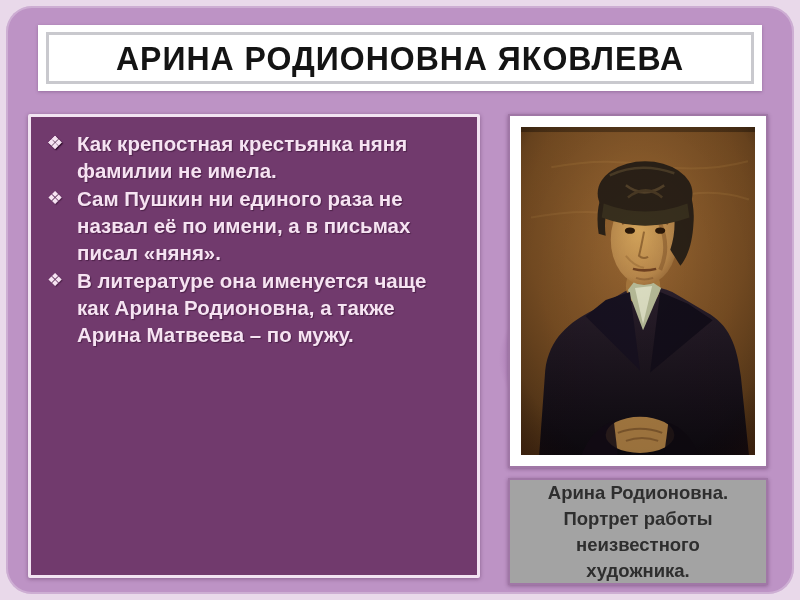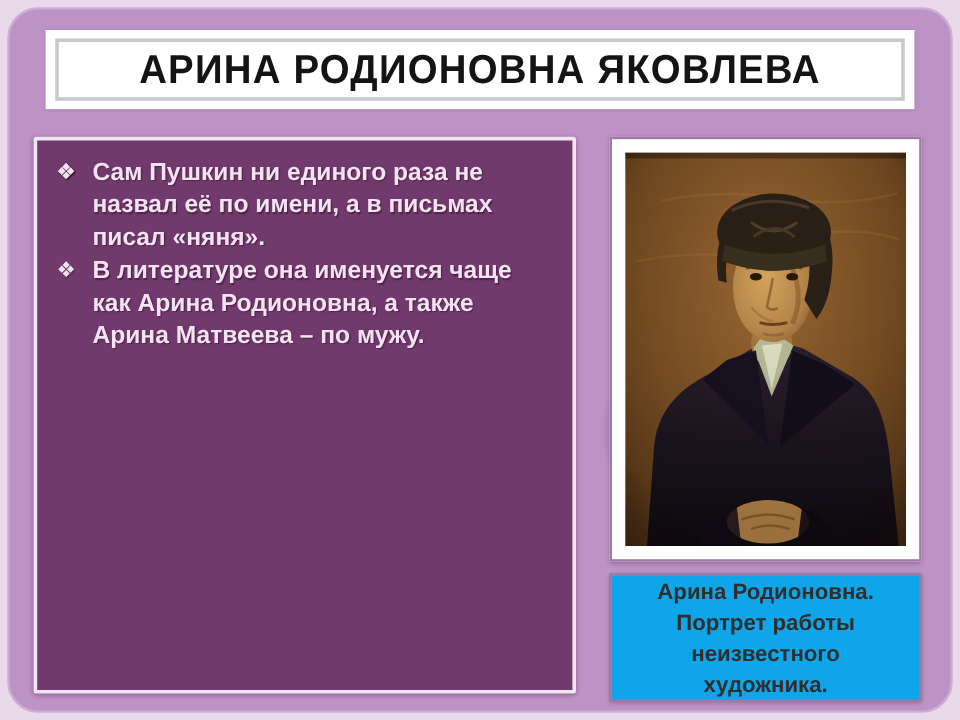--- a/index.html
+++ b/index.html
@@ -72,21 +72,21 @@
   .portrait-box{
     position:absolute;left:508px;top:114px;width:260px;height:354px;
     background:#ffffff;
     border:2px solid var(--box-border);
     padding:11px;
     box-shadow:0 1px 4px rgba(60,20,60,0.4);
   }
   .portrait-box svg{display:block;width:100%;height:100%;}
   .caption-box{
     position:absolute;left:508px;top:478px;width:260px;height:107px;
-    background:#0ea5e9;
+    background:#a3a3a3;
     border:2px solid var(--box-border);
     display:flex;align-items:center;justify-content:center;
     box-shadow:0 1px 4px rgba(60,20,60,0.4);
   }
   .caption-text{
     font-size:18.5px;font-weight:bold;color:var(--caption-text);
     text-align:center;line-height:26px;white-space:pre-line;
   }
 </style>
 </head>
@@ -106,20 +106,21 @@
       <span class="bullet">❖</span>
     </li>
     <li>
       <span class="bullet">❖</span>
     </li>
     <li>
       <span class="bullet">❖</span>
     </li>
     <li>
       <span class="bullet">❖</span>
+      <span>Как крепостная крестьянка няня фамилии не имела.</span>
     </li>
     <li>
       <span class="bullet">❖</span>
       <span>Сам Пушкин ни единого раза не назвал её по имени, а в письмах писал «няня».</span>
     </li>
     <li>
       <span class="bullet">❖</span>
       <span>В литературе она именуется чаще как Арина Родионовна, а также Арина Матвеева – по мужу.</span>
     </li>
   </ul>

